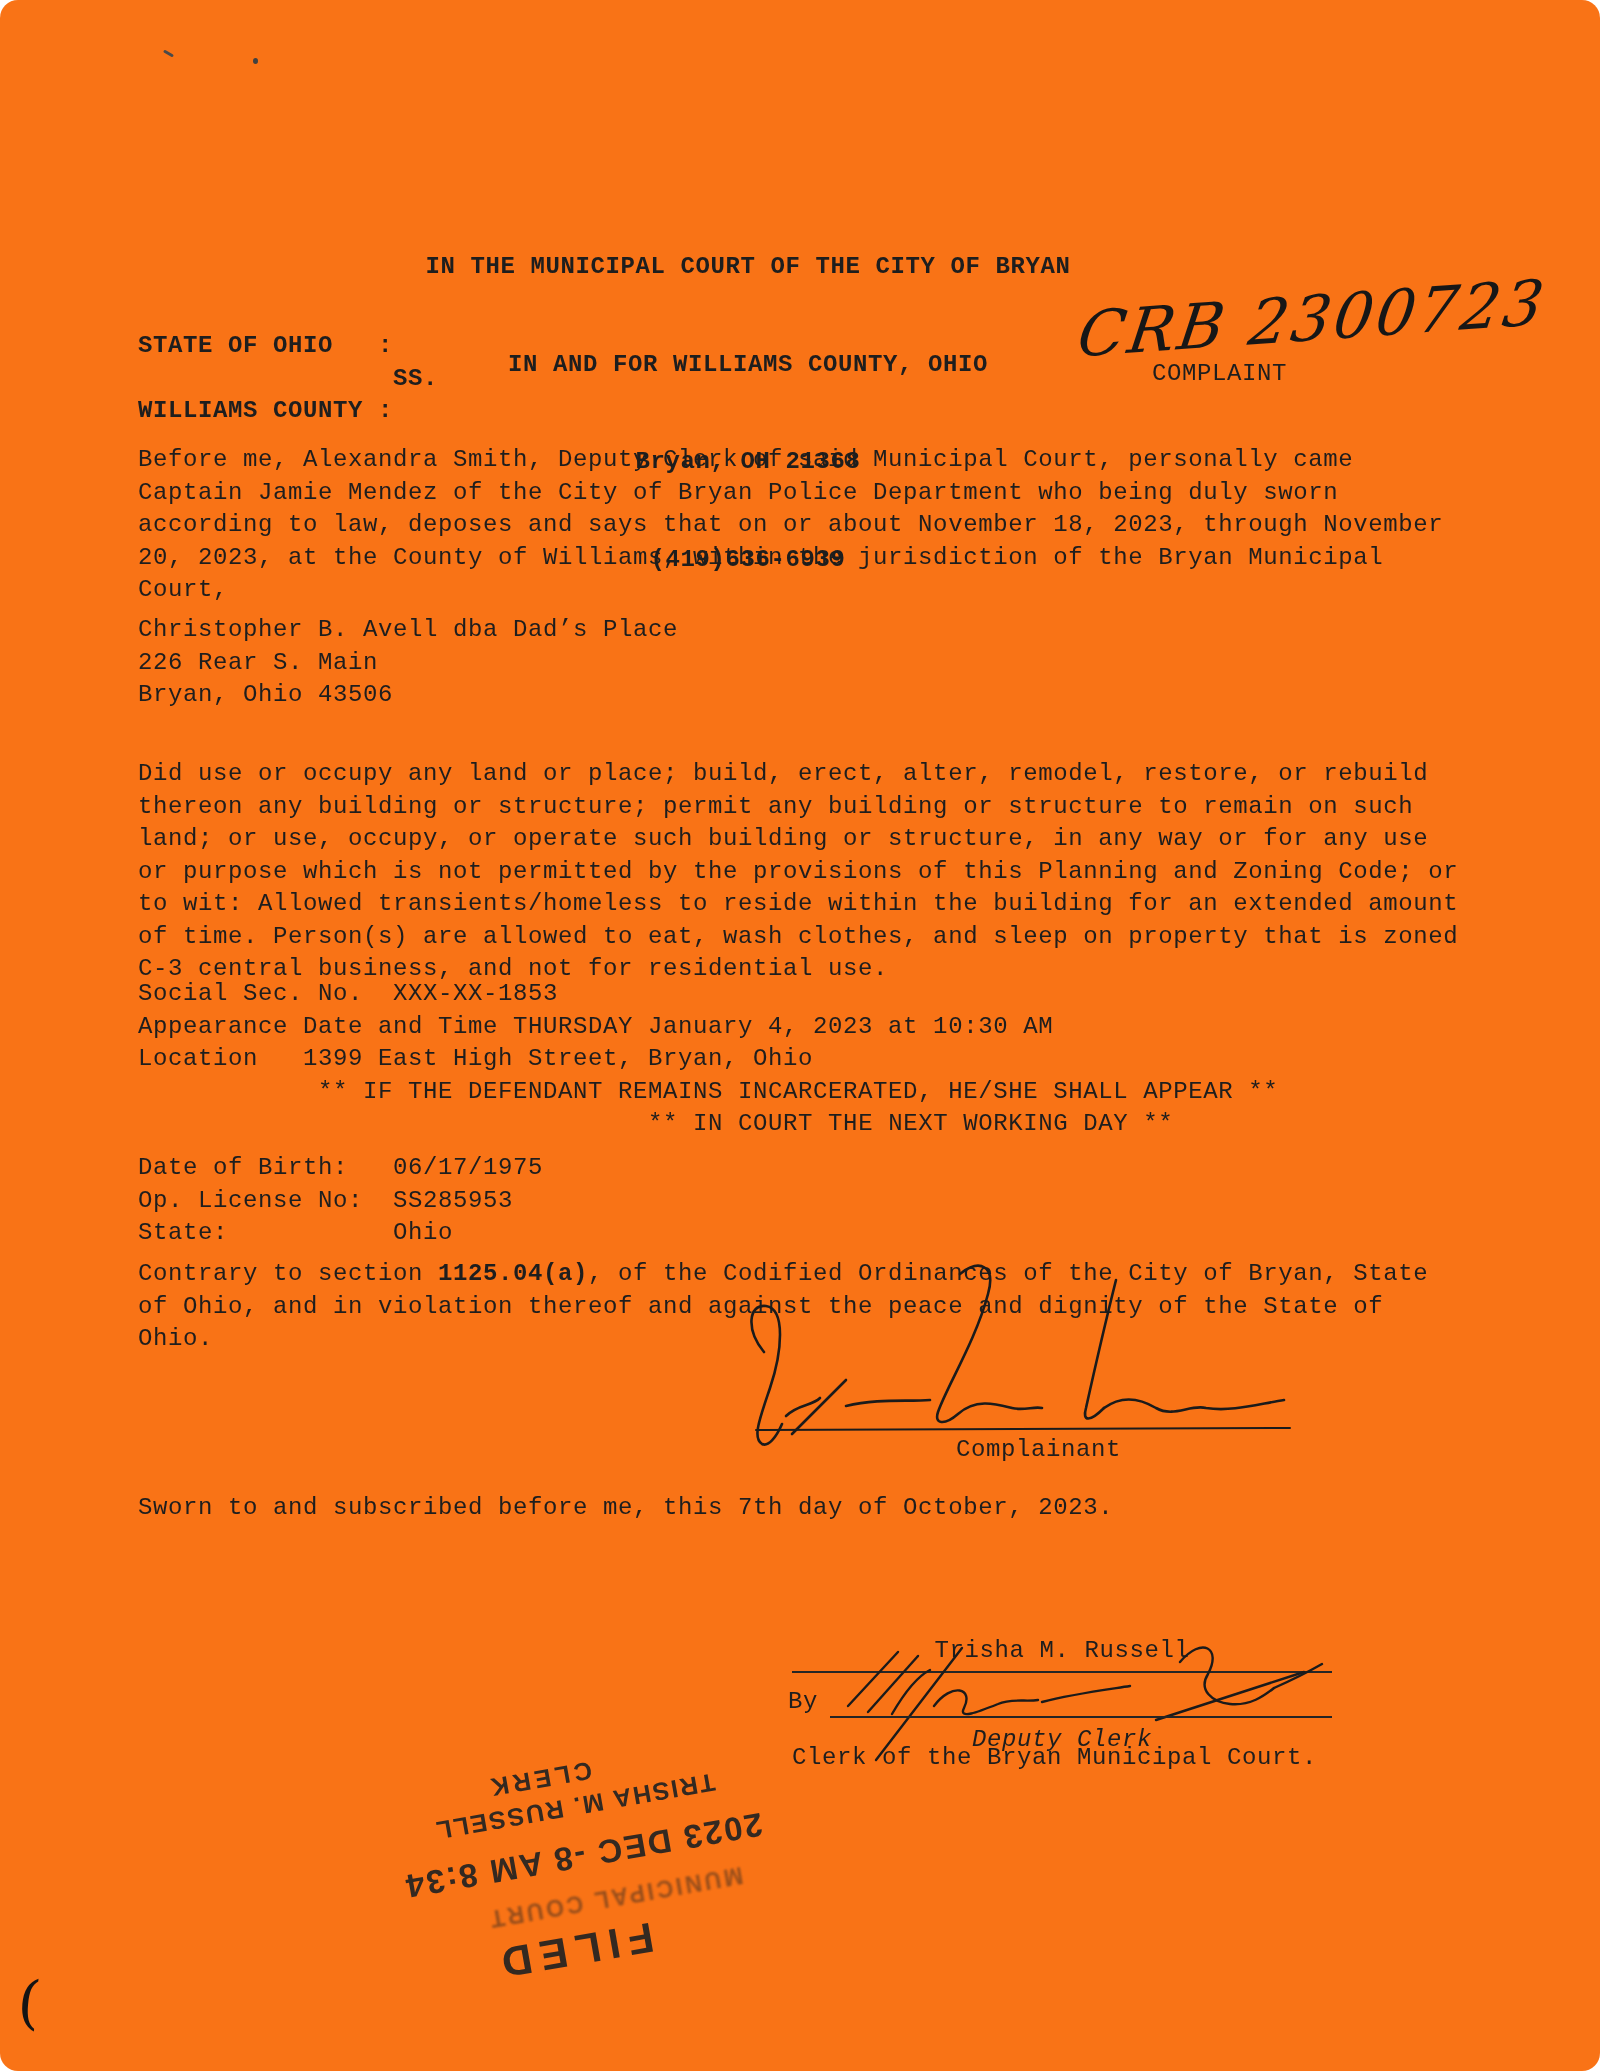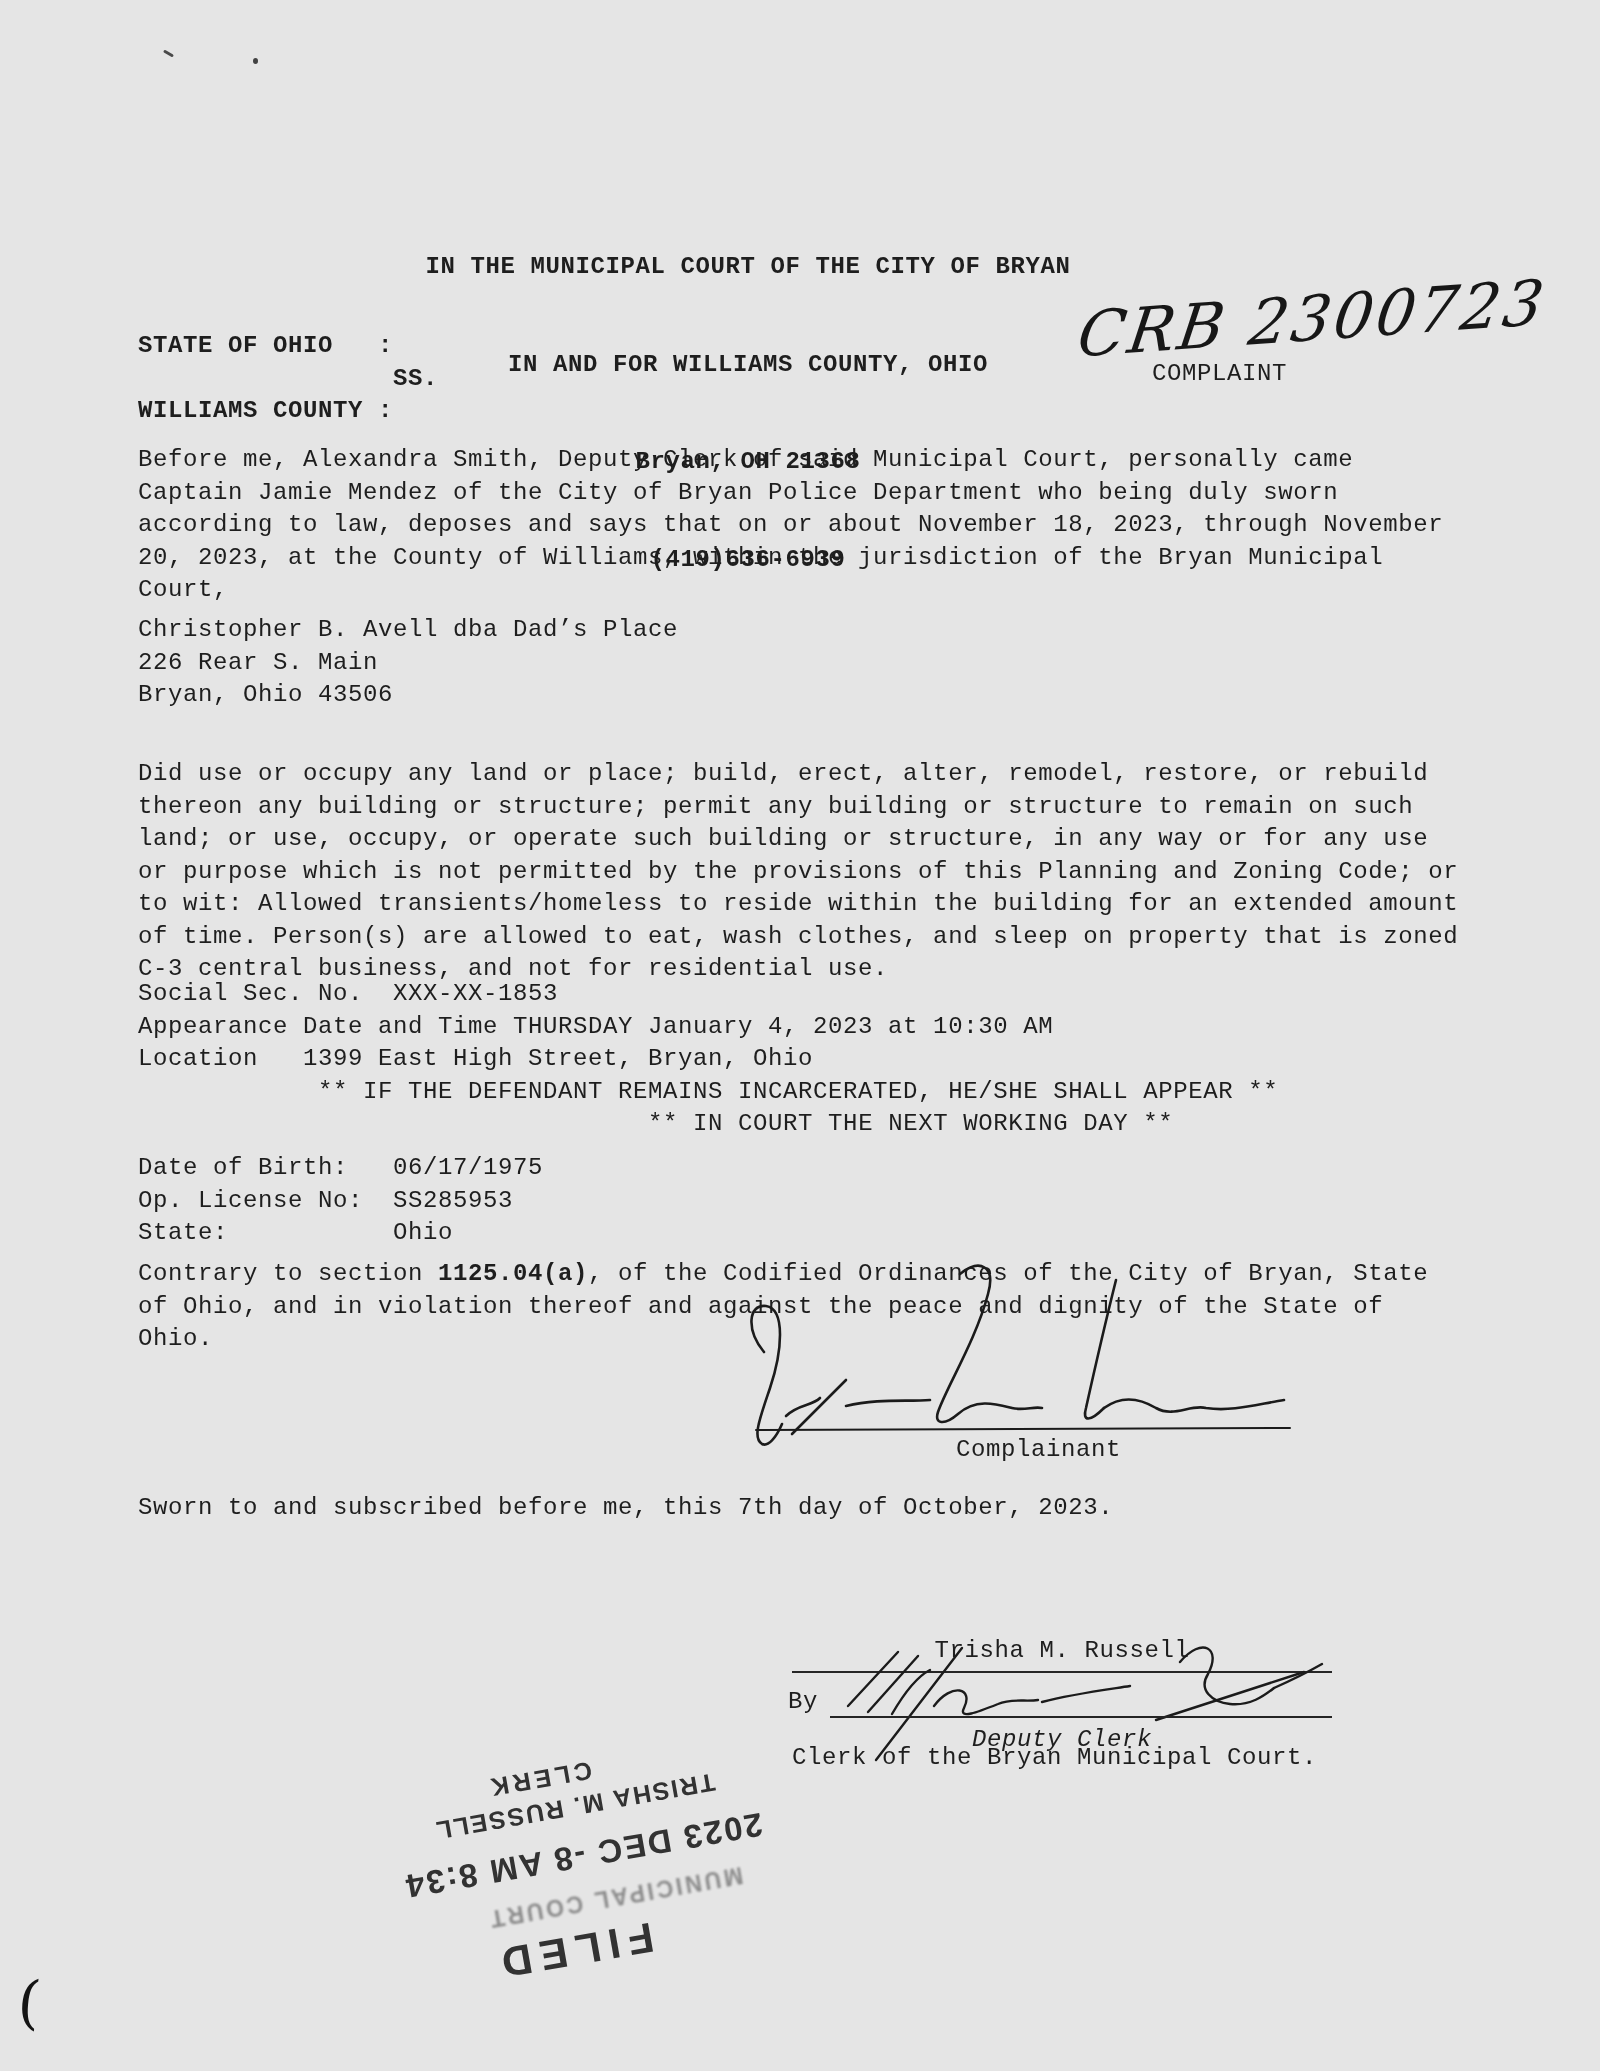--- a/index.html
+++ b/index.html
@@ -1,23 +1,24 @@
 <!DOCTYPE html>
 <html><head>
 <meta charset="utf-8">
 <style>
   * { margin:0; padding:0; box-sizing:border-box; }
   html,body { background:#ffffff; }
   .page {
     position:relative;
     width:1600px; height:2071px;
-    background:#e5e5e5;
+    background:#f97316;
     overflow:hidden;
     font-family:"Liberation Mono","DejaVu Sans Mono",monospace;
     color:#1e1e1e;
+    border-radius:18px;
   }
   .mono {
     font-size:24px;
     line-height:32.5px;
     letter-spacing:0.6px;
     white-space:pre-wrap;
     font-weight:500;
   }
   .bold { font-weight:700; }
   .abs { position:absolute; }

